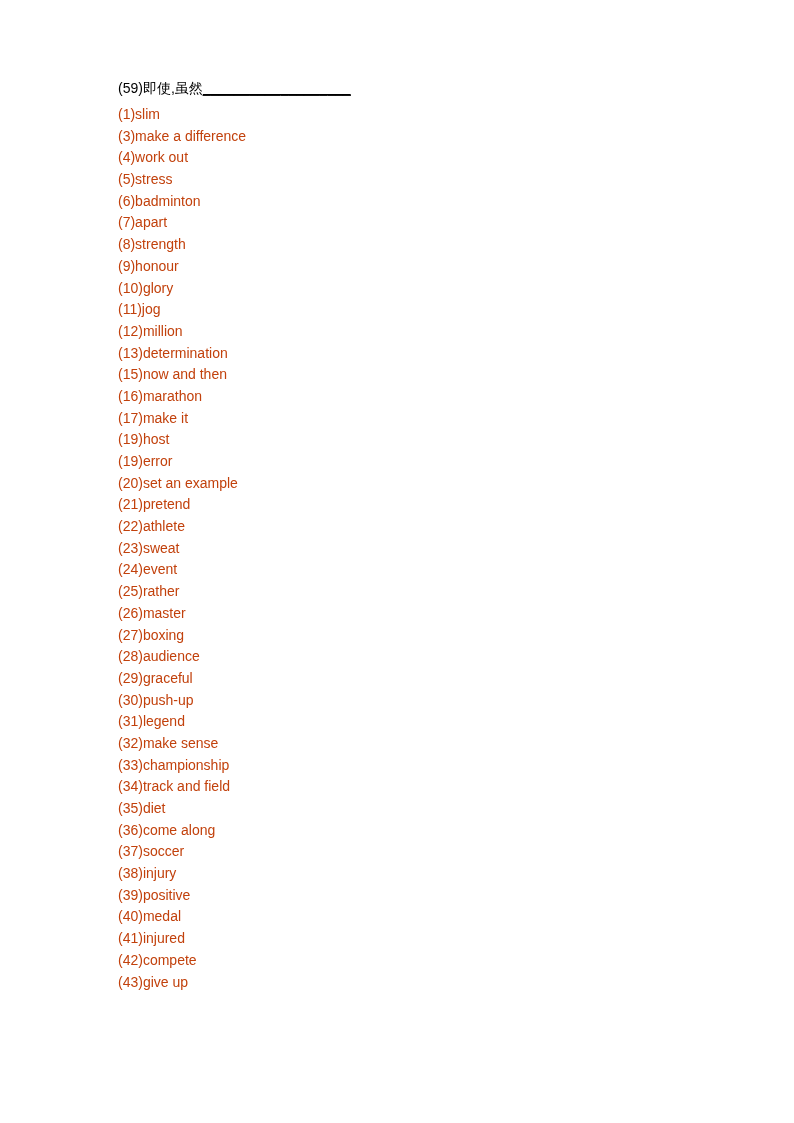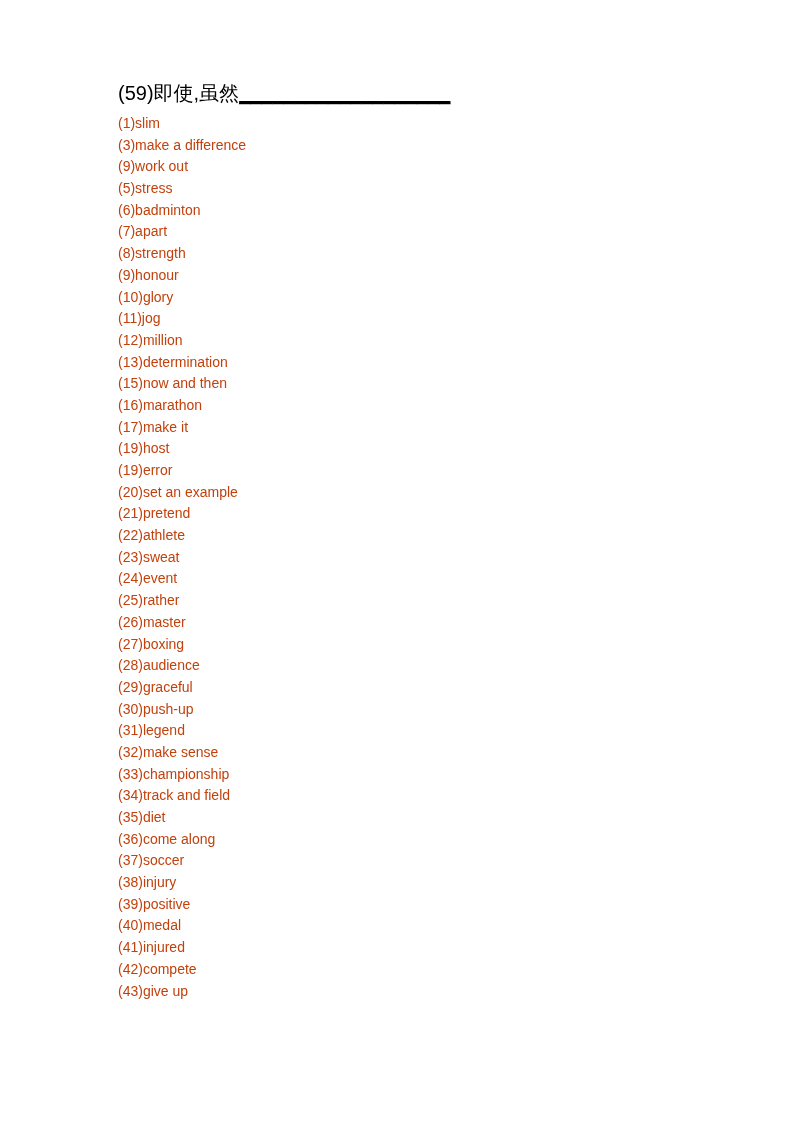--- a/index.html
+++ b/index.html
@@ -9,21 +9,21 @@
     }
     body {
       background: #ffffff;
       font-family: Arial, sans-serif;
       font-size: 14px;
       color: #000;
       padding: 80px 40px 40px 118px;
     }
     .header-line {
       color: #000;
-      font-size: 20px;
+      font-size: 14px;
       margin-bottom: 6px;
     }
     .vocab-item {
       color: #c2410c;
       font-size: 14px;
       line-height: 1.55;
       display: block;
     }
     .underline {
       text-decoration: underline;
@@ -34,21 +34,21 @@
 </head>
 <body>
 
 <div class="header-line">
   <span>(59)即使,虽然</span><span class="underline">___________________</span>
 </div>
 
 <div id="vocab-list">
     <span class="vocab-item">(1)slim</span>
     <span class="vocab-item">(3)make a difference</span>
-    <span class="vocab-item">(9)work out</span>
+    <span class="vocab-item">(4)work out</span>
     <span class="vocab-item">(5)stress</span>
     <span class="vocab-item">(6)badminton</span>
     <span class="vocab-item">(7)apart</span>
     <span class="vocab-item">(8)strength</span>
     <span class="vocab-item">(9)honour</span>
     <span class="vocab-item">(10)glory</span>
     <span class="vocab-item">(11)jog</span>
     <span class="vocab-item">(12)million</span>
     <span class="vocab-item">(13)determination</span>
     <span class="vocab-item">(15)now and then</span>

